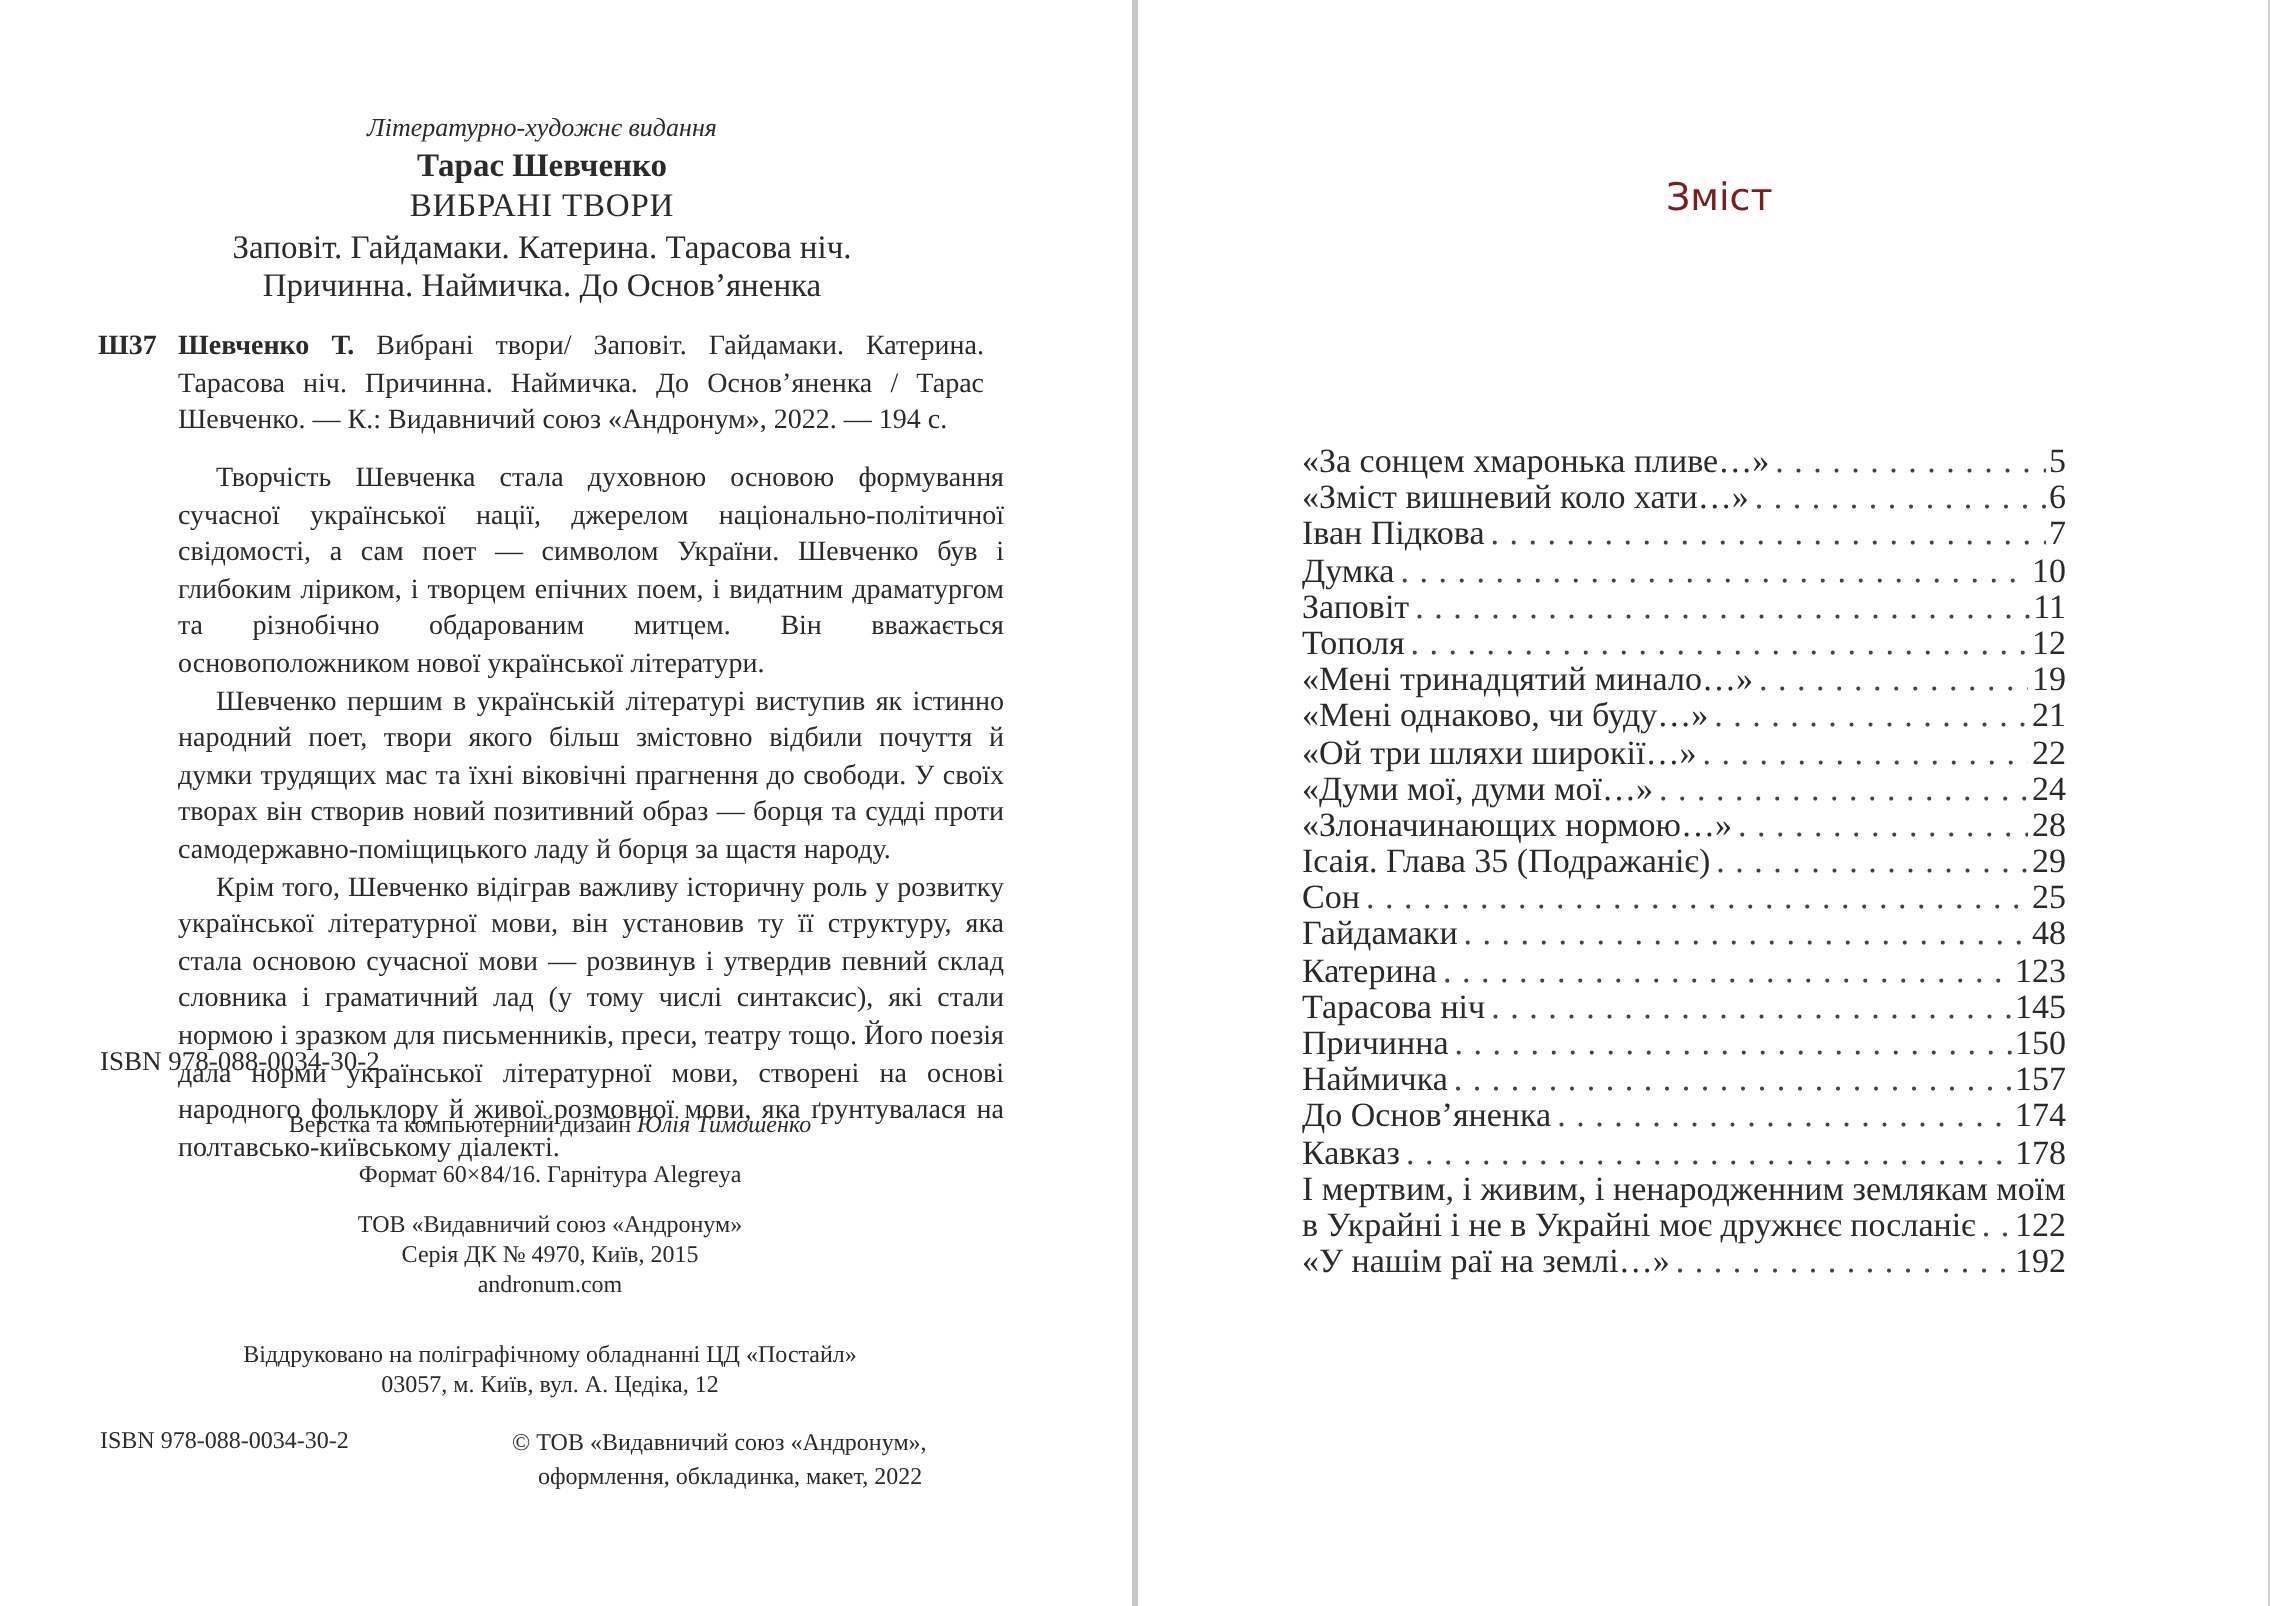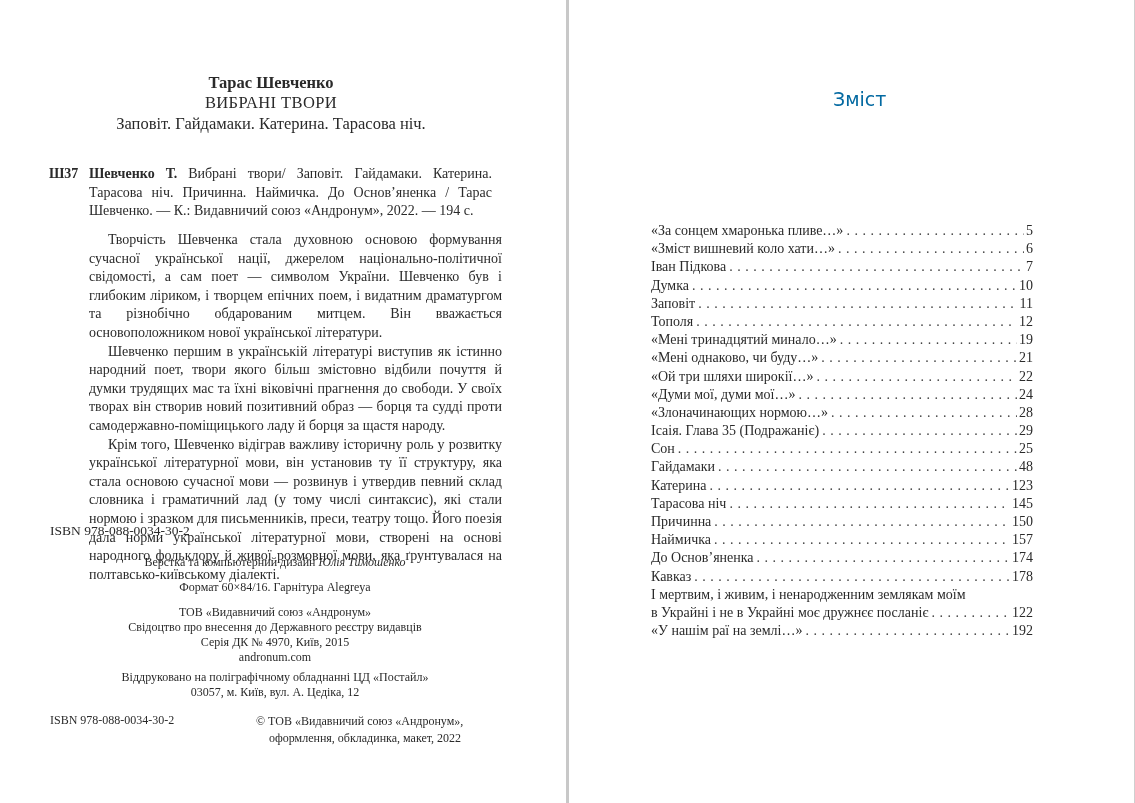--- a/index.html
+++ b/index.html
@@ -29,57 +29,58 @@
     .small-center { position: absolute; left: 60px; width: 430px; text-align: center; font-size: 12px; line-height: 15px; }
     .layout-credit { top: 555px; }
     .layout-credit i { font-style: italic; font-family: Liberation Serif, serif; }
     .format { top: 580px; }
     .publisher { top: 605px; }
     .printer { top: 670px; }
     .isbn2 { position: absolute; left: 50px; top: 713px; font-size: 12px; }
     .copyright { position: absolute; left: 256px; top: 713px; font-size: 12px; line-height: 17px; }
     .copyright .l2 { padding-left: 13px; }
 
-    .contents-title { position: absolute; left: 833px; top: 88px; font-family: "DejaVu Sans", sans-serif; font-size: 19px; color: #0369a1; }
-    .toc { position: absolute; left: 651px; top: 222px; width: 382px; font-size: 14px; }
+    .contents-title { position: absolute; left: 833px; top: 88px; font-family: "DejaVu Sans", sans-serif; font-size: 19px; color: #7f1d1d; }
+    .toc { position: absolute; left: 651px; top: 222px; width: 382px; font-size: 17px; }
     .toc-row { display: flex; align-items: baseline; height: 18.2px; line-height: 18.2px; white-space: nowrap; }
     .toc-row .t { flex: 0 0 auto; padding-right: 3px; }
     .toc-row .dots { flex: 1 1 auto; overflow: hidden; letter-spacing: 3.6px; color: #444; }
     .toc-row .dots::before { content: ". . . . . . . . . . . . . . . . . . . . . . . . . . . . . . . . . . . . . . . . . . . . . . . . . . . . . . . . . . . . . . . . . . . . . . . . . . . . . . . ."; letter-spacing: 0; word-spacing: 1px; }
     .toc-row .p { flex: 0 0 auto; text-align: right; padding-left: 2px; }
     .toc-row.first-line { display: block; }
   </style>
 </head>
 <body>
 
 <div class="page left-page">
+  <div class="center-block genre">Літературно-художнє видання</div>
   <div class="center-block author">Тарас Шевченко</div>
   <div class="center-block title">ВИБРАНІ ТВОРИ</div>
   <div class="center-block subtitle">
     <div>Заповіт. Гайдамаки. Катерина. Тарасова ніч.</div>
+    <div>Причинна. Наймичка. До Основ’яненка</div>
   </div>
 
   <div class="catalog">
     <span class="code">Ш37</span>
     <div class="body"><b>Шевченко Т.</b><span> Вибрані твори/ Заповіт. Гайдамаки. Катерина. Тарасова ніч. Причинна. Наймичка. До Основ’яненка / Тарас Шевченко. — К.: Видавничий союз «Андронум», 2022. — 194 с.</span></div>
   </div>
 
   <div class="annotation">
     <p>Творчість Шевченка стала духовною основою формування сучасної української нації, джерелом національно-політичної свідомості, а сам поет — символом України. Шевченко був і глибоким ліриком, і творцем епічних поем, і видатним драматургом та різнобічно обдарованим митцем. Він вважається основоположником нової української літератури.</p>
     <p>Шевченко першим в українській літературі виступив як істинно народний поет, твори якого більш змістовно відбили почуття й думки трудящих мас та їхні віковічні прагнення до свободи. У своїх творах він створив новий позитивний образ — борця та судді проти самодержавно-поміщицького ладу й борця за щастя народу.</p>
     <p>Крім того, Шевченко відіграв важливу історичну роль у розвитку української літературної мови, він установив ту її структуру, яка стала основою сучасної мови — розвинув і утвердив певний склад словника і граматичний лад (у тому числі синтаксис), які стали нормою і зразком для письменників, преси, театру тощо. Його поезія дала норми української літературної мови, створені на основі народного фольклору й живої розмовної мови, яка ґрунтувалася на полтавсько-київському діалекті.</p>
   </div>
 
   <div class="isbn1">ISBN 978-088-0034-30-2</div>
 
   <div class="small-center layout-credit"><span>Верстка та компьютерний дизайн </span><i>Юлія Тимошенко</i></div>
   <div class="small-center format">Формат 60×84/16. Гарнітура Alegreya</div>
   <div class="small-center publisher">
     <div>ТОВ «Видавничий союз «Андронум»</div>
-    <div>Свідоцтво  про внесення до Державного реєстру видавців</div>
     <div>Серія ДК № 4970, Київ, 2015</div>
     <div>andronum.com</div>
   </div>
   <div class="small-center printer">
     <div>Віддруковано на поліграфічному обладнанні ЦД «Постайл»</div>
     <div>03057, м. Київ, вул. А. Цедіка, 12</div>
   </div>
 
   <div class="isbn2">ISBN 978-088-0034-30-2</div>
   <div class="copyright">

